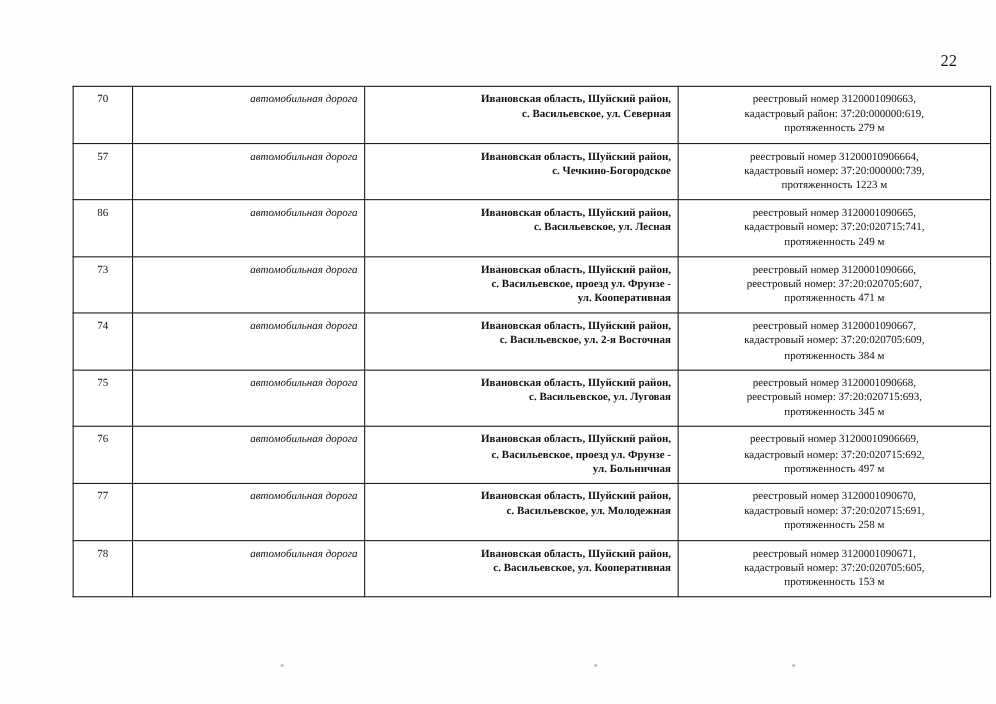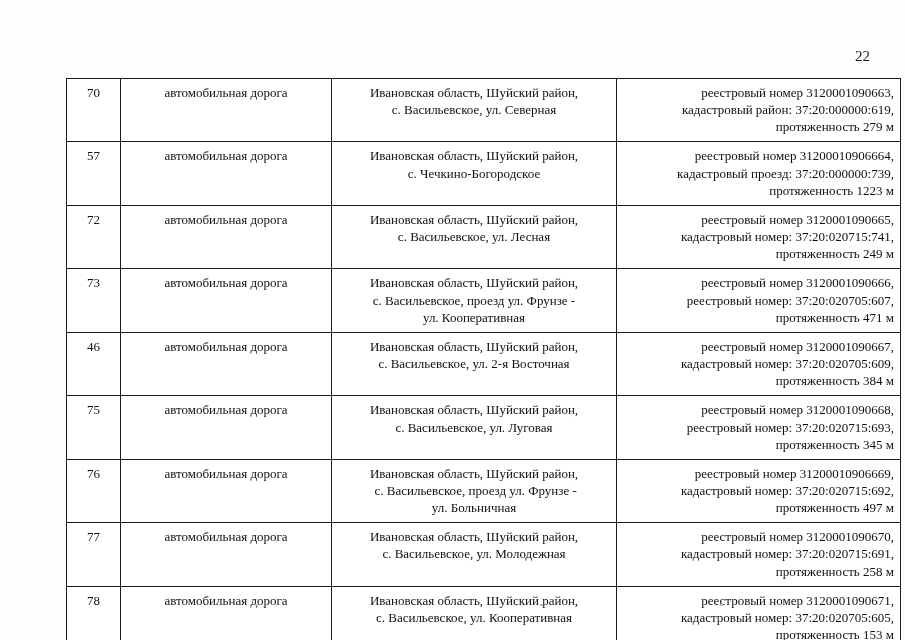--- a/index.html
+++ b/index.html
@@ -44,43 +44,45 @@
     top: 78px;
     width: 782px;
     border-collapse: collapse;
     table-layout: fixed;
     background: #ffffff;
   }
   table.registry td {
     border: 1px solid #1c1c1c;
     vertical-align: top;
     padding: 5px 6px 6px 6px;
-    font-size: 13px;
+    font-size: 10px;
     line-height: 1.32;
     font-family: "Liberation Serif", serif;
     color: #101010;
   }
   td.col-num {
     width: 41px;
     text-align: center;
     padding-left: 2px;
     padding-right: 2px;
   }
   td.col-type {
     width: 198px;
-    text-align: center;
+    text-align: right;
+    font-style: italic;
   }
   td.col-addr {
     width: 272px;
-    text-align: center;
+    text-align: right;
     padding-left: 14px;
+    font-weight: bold;
   }
   td.col-info {
     width: 271px;
-    text-align: right;
+    text-align: center;
     padding-left: 8px;
   }
   .line {
     display: block;
     white-space: pre-wrap;
   }
   .footer-marks {
     position: absolute;
     left: 0;
     top: 600px;
@@ -121,26 +123,26 @@
         </tr>
         <tr>
           <td class="col-num">57</td>
           <td class="col-type">автомобильная дорога</td>
           <td class="col-addr">
             <span class="line">Ивановская область, Шуйский район,</span>
             <span class="line">с. Чечкино-Богородское</span>
           </td>
           <td class="col-info">
             <span class="line">реестровый номер 31200010906664,</span>
-            <span class="line">кадастровый проезд: 37:20:000000:739,</span>
+            <span class="line">кадастровый номер: 37:20:000000:739,</span>
             <span class="line">протяженность 1223 м</span>
           </td>
         </tr>
         <tr>
-          <td class="col-num">72</td>
+          <td class="col-num">86</td>
           <td class="col-type">автомобильная дорога</td>
           <td class="col-addr">
             <span class="line">Ивановская область, Шуйский район,</span>
             <span class="line">с. Васильевское, ул. Лесная</span>
           </td>
           <td class="col-info">
             <span class="line">реестровый номер 3120001090665,</span>
             <span class="line">кадастровый номер: 37:20:020715:741,</span>
             <span class="line">протяженность 249 м</span>
           </td>
@@ -153,21 +155,21 @@
             <span class="line">с. Васильевское, проезд ул. Фрунзе -</span>
             <span class="line">ул. Кооперативная</span>
           </td>
           <td class="col-info">
             <span class="line">реестровый номер 3120001090666,</span>
             <span class="line">реестровый номер: 37:20:020705:607,</span>
             <span class="line">протяженность 471 м</span>
           </td>
         </tr>
         <tr>
-          <td class="col-num">46</td>
+          <td class="col-num">74</td>
           <td class="col-type">автомобильная дорога</td>
           <td class="col-addr">
             <span class="line">Ивановская область, Шуйский район,</span>
             <span class="line">с. Васильевское, ул. 2-я Восточная</span>
           </td>
           <td class="col-info">
             <span class="line">реестровый номер 3120001090667,</span>
             <span class="line">кадастровый номер: 37:20:020705:609,</span>
             <span class="line">протяженность 384 м</span>
           </td>

